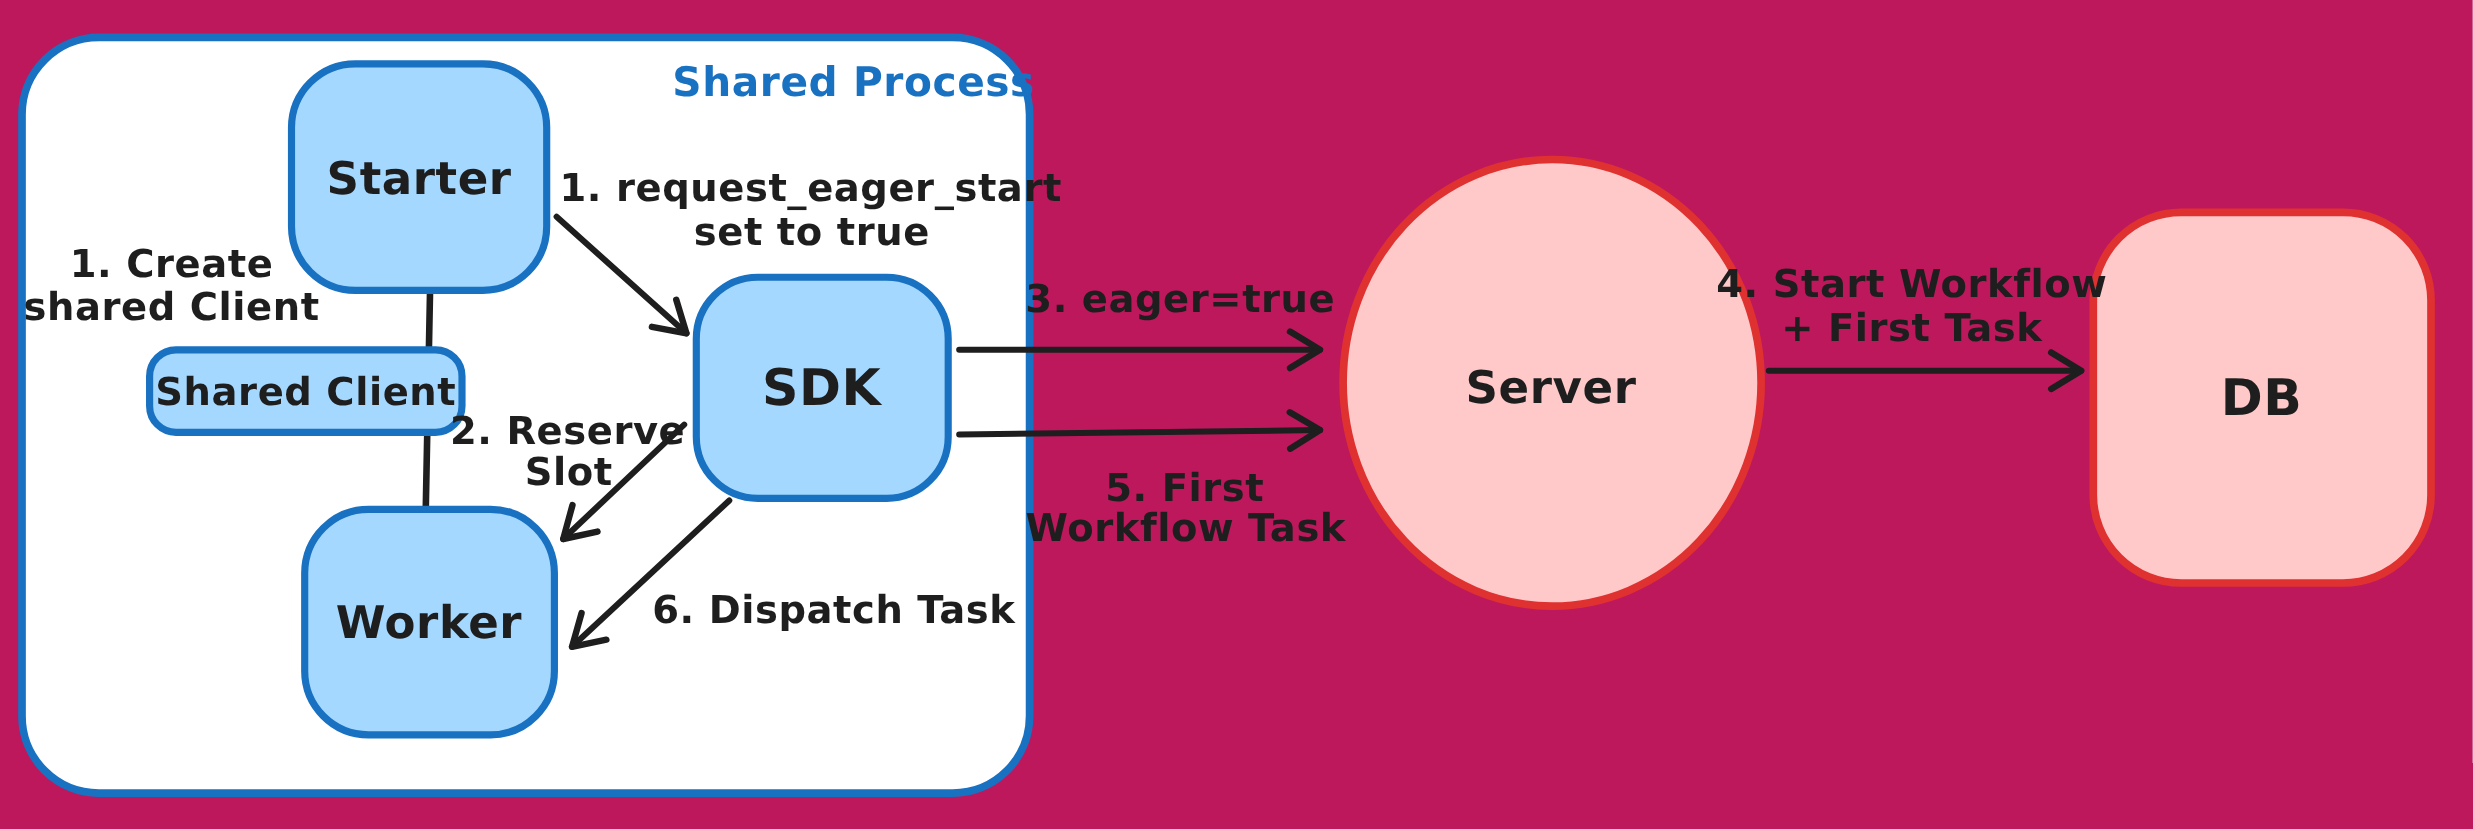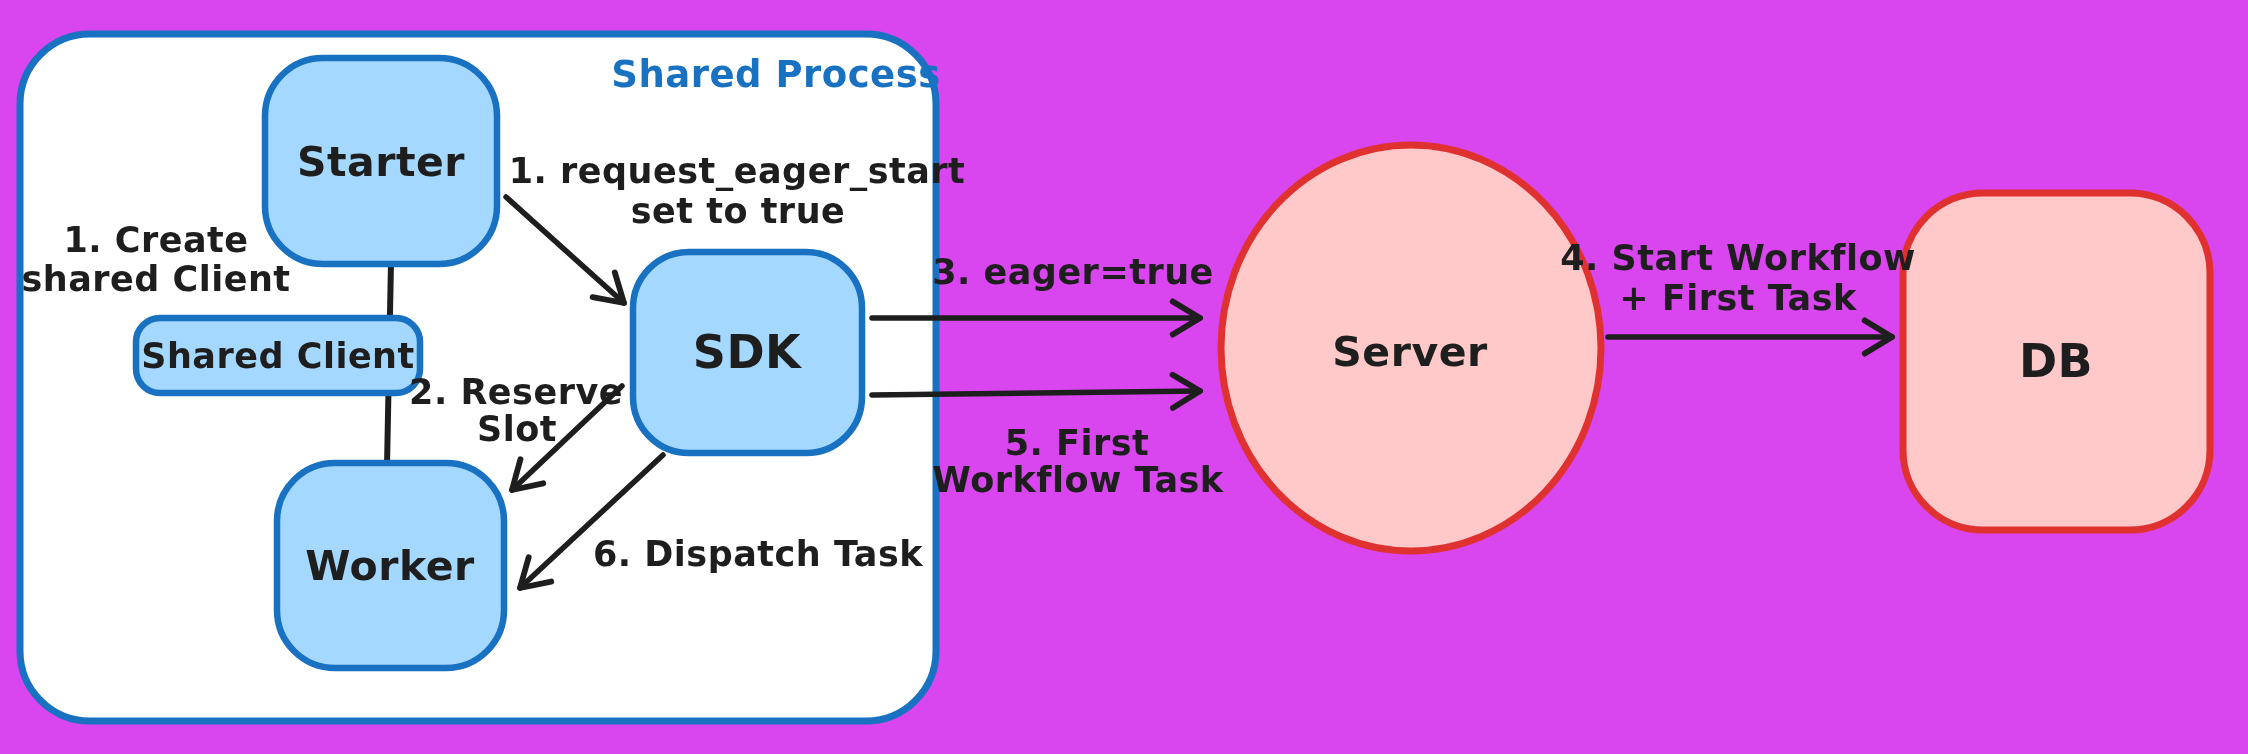--- a/index.html
+++ b/index.html
@@ -7,21 +7,21 @@
     padding: 0;
     background: #ffffff;
     width: 2248px;
     height: 754px;
     overflow: hidden;
   }
   .canvas-wrap {
     position: relative;
     width: 2248px;
     height: 754px;
-    background: #d946ef;
+    background: #be185d;
   }
   svg text {
     font-family: "DejaVu Sans", "Liberation Sans", sans-serif;
     font-weight: bold;
     letter-spacing: 0.5px;
   }
   .node-shape {
     stroke-linejoin: round;
   }
   .edge {

